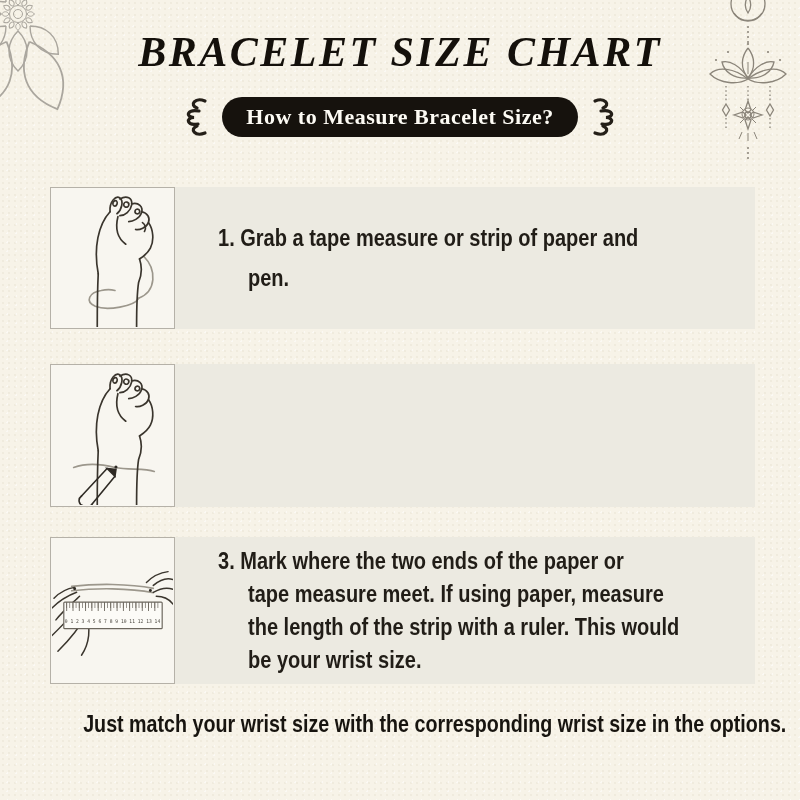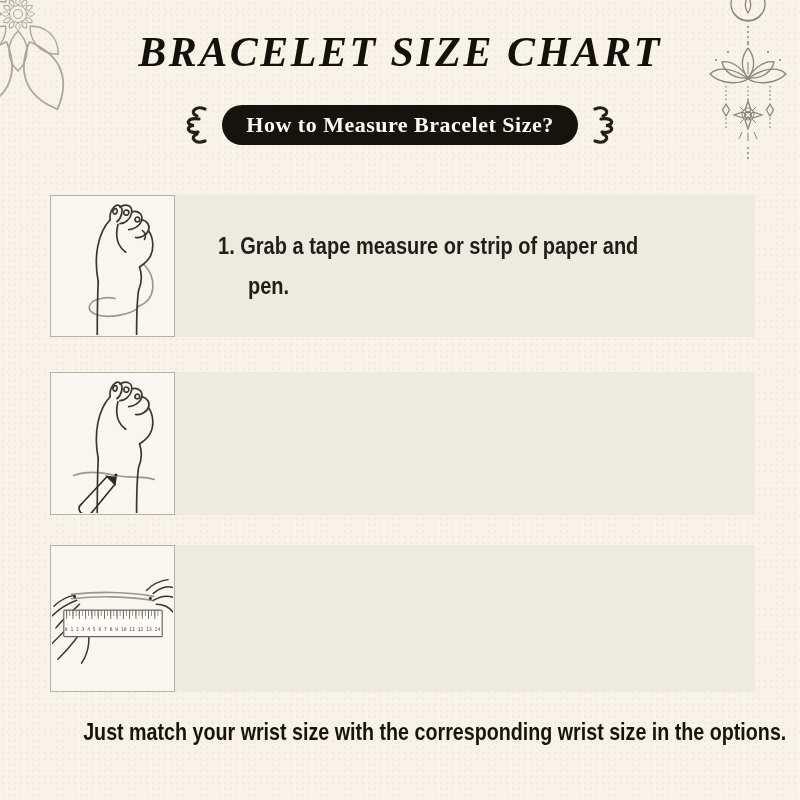--- a/index.html
+++ b/index.html
@@ -16,21 +16,21 @@
     background-position:0 0,3px 4px;
   }
   .mandala{position:absolute;top:0;left:0;}
   .lotus{position:absolute;top:0;right:6px;}
   .title{
     margin:0;padding-top:30px;text-align:center;
     font-family:"Liberation Serif",serif;font-weight:700;
     font-size:42px;letter-spacing:2.5px;color:#14100b;line-height:1.05;font-style:italic;
   }
   .banner-row{
-    margin-top:30px;height:42px;
+    margin-top:22px;height:42px;
     display:flex;align-items:center;justify-content:center;gap:14px;
   }
   .pill{
     background:#16120d;color:#fdfbf4;
     font-family:"Liberation Serif",serif;font-weight:700;
     font-size:22px;letter-spacing:.5px;line-height:1;
     padding:9px 24px;border-radius:22px;white-space:nowrap;
   }
   .flourish{flex:none;}
   .flourish.right{transform:scaleX(-1);}
@@ -264,19 +264,25 @@
               <path d="M96,30 C102,24 110,20 118,19"></path>
             </g>
 
             <rect x="12" y="50" width="100" height="27" rx="1" fill="#fcfbf7" stroke="#6b665d" stroke-width="1.2"></rect>
             <line x1="14.5" y1="53" x2="110" y2="53" stroke="#6b665d" stroke-width="6" stroke-dasharray="0.7 2.5"></line>
             <line x1="14.5" y1="54.5" x2="110" y2="54.5" stroke="#6b665d" stroke-width="9" stroke-dasharray="0.9 5.5"></line>
             <text x="13" y="71" font-size="5.2" fill="#4a463f" textLength="97" lengthAdjust="spacingAndGlyphs" font-family="DejaVu Sans Mono, monospace">0 1 2 3 4 5 6 7 8 9 10 11 12 13 14</text>
           </g>
         </svg>
       </div>
+      <div class="text lh33">
+        <div class="line">3. Mark where the two ends of the paper or</div>
+        <div class="line cont">tape measure meet. If using paper, measure</div>
+        <div class="line cont">the length of the strip with a ruler. This would</div>
+        <div class="line cont">be your wrist size.</div>
+      </div>
     </section>
 
   </div>
 
   <p class="footer"><span>Just match your wrist size with the corresponding wrist size in the options.</span></p>
 
 </div>
 
 </body></html>

